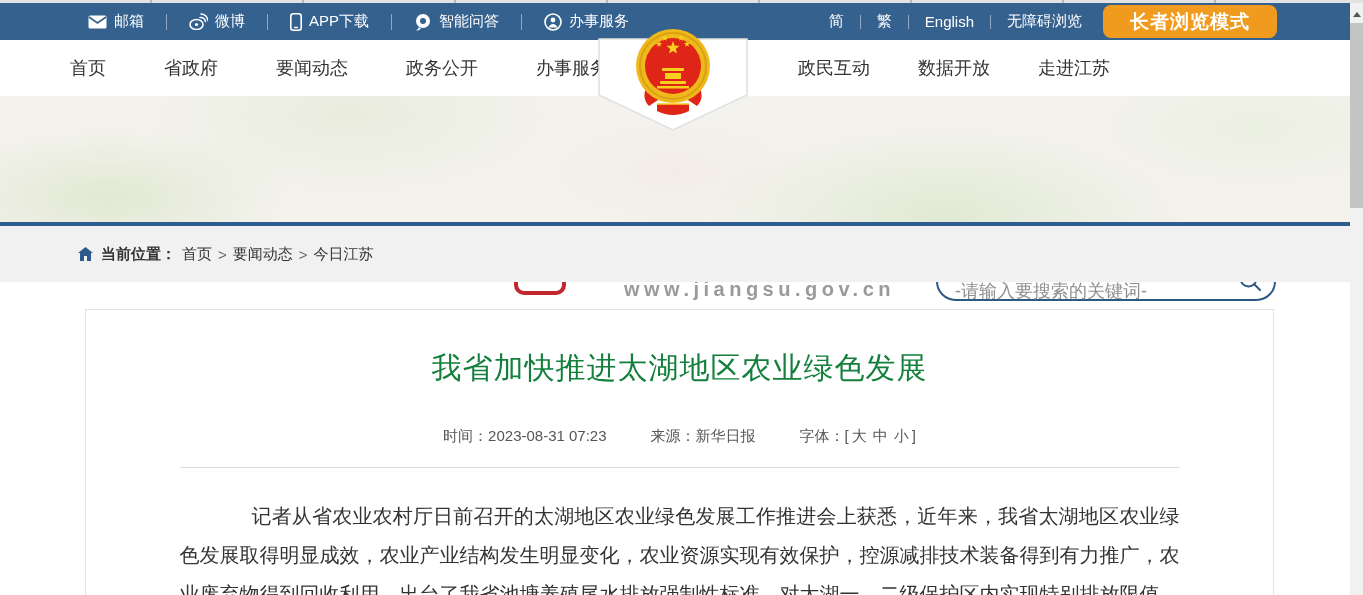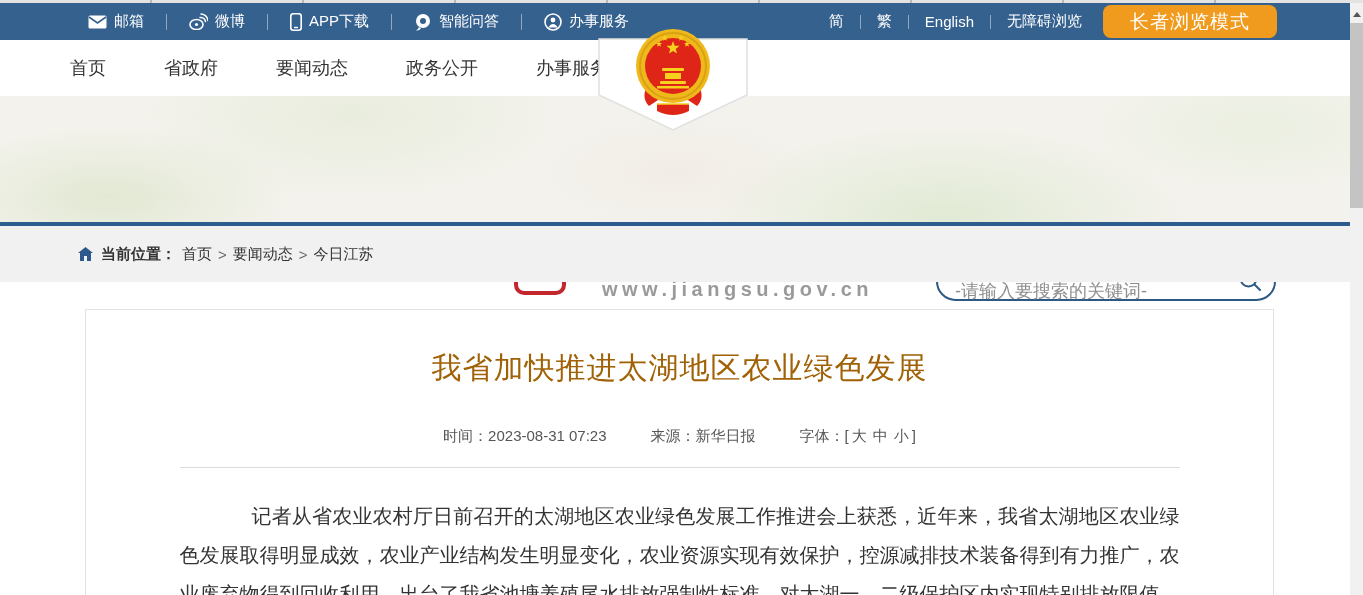--- a/index.html
+++ b/index.html
@@ -11,21 +11,21 @@
 
   
   .topbar { position:absolute; left:0; top:3px; width:1350px; height:37px; background:#35618f;
     display:flex; align-items:center; color:#fff; font-size:15px; }
   .topbar-left { display:flex; align-items:center; margin-left:88px; }
   .tb-item { display:flex; align-items:center; gap:7px; cursor:pointer; white-space:nowrap; }
   .tb-sep { width:1px; height:16px; background:rgba(255,255,255,.45); margin:0 22px; }
   .tb-sep2 { width:1px; height:14px; background:rgba(255,255,255,.45); margin:0 16px; }
   .topbar-right { display:flex; align-items:center; position:absolute; right:268px; }
   .elder-btn { position:absolute; right:73px; top:2px; height:33px; padding:0 27px;
-    background:#f09b1d; border:none; border-radius:8px; color:#fff; font-size:19px; font-weight:normal;
+    background:#f09b1d; border:none; border-radius:8px; color:#fff; font-size:19px; font-weight:bold;
     letter-spacing:1px; cursor:pointer; line-height:33px; }
   .tb-icon { display:inline-flex; }
 
   
   .navbar { position:absolute; left:0; top:40px; width:1350px; height:56px; background:#fff; }
   .nav-left, .nav-right { position:absolute; top:0; height:56px; display:flex; align-items:center; }
   .nav-left { left:70px; gap:58px; }
   .nav-right { left:798px; gap:48px; }
   .nav-item { font-size:18px; color:#333; cursor:pointer; white-space:nowrap; }
 
@@ -42,41 +42,41 @@
       radial-gradient(ellipse 240px 90px at 93% 25%, rgba(228,237,215,.55), transparent 70%),
       radial-gradient(ellipse 200px 80px at 50% 60%, rgba(242,228,222,.4), transparent 70%),
       #f3f2ec; }
   .blue-rule { position:absolute; left:0; top:222px; width:1350px; height:4px; background:#2e5c8e; }
   .logo-group { position:absolute; left:514px; top:134px; display:flex; align-items:flex-start; }
   .seal { width:52px; height:62px; border:4px solid #c3272e; border-radius:10px;
     color:#c3272e; font-size:34px; font-weight:bold; display:flex; align-items:center; justify-content:center;
     font-family:"Liberation Serif","DejaVu Serif",serif; margin-top:3px; }
   .logo-text { margin-left:14px; }
   .site-name { font-size:42px; font-weight:bold; color:#c3272e; letter-spacing:3px; line-height:44px; white-space:nowrap; }
-  .site-url { font-size:20px; font-weight:bold; color:#9a9a9a; letter-spacing:4.5px; margin-top:4px; text-align:center; }
+  .site-url { font-size:20px; font-weight:bold; color:#9a9a9a; letter-spacing:4.5px; margin-top:4px; text-align:right; }
 
   .search-box { position:absolute; left:936px; top:166px; width:340px; height:39px;
     border:2px solid #2b5884; border-radius:20px; display:flex; align-items:center; background:transparent; }
   .search-input { flex:1; height:100%; border:none; outline:none; background:transparent;
     padding:0 10px 0 17px; font-size:18px; color:#666; font-family:inherit;margin-top:20px; }
   .search-input::placeholder { color:#8f8f8f; }
   .search-btn { border:none; background:transparent; cursor:pointer; margin-right:12px; display:flex; }
 
   
   .breadcrumb-bar { position:absolute; left:0; top:226px; width:1350px; height:56px; background:#f1f1f1;
     display:flex; align-items:center; font-size:15px; color:#333; }
   .bc-home { margin-left:78px; display:flex; margin-right:8px; }
   .bc-label { color:#333; font-weight:bold; }
   .bc-link { color:#333; cursor:pointer; margin:0 6px; }
   .bc-sep { color:#666; }
 
   
   .card { position:absolute; left:85px; top:309px; width:1189px; height:330px;
     background:#fff; border:1px solid #e3e3e3; }
-  .article-title { margin-top:38px; text-align:center; font-size:30px; font-weight:400; color:#a16207; letter-spacing:1px; }
+  .article-title { margin-top:38px; text-align:center; font-size:30px; font-weight:400; color:#15803d; letter-spacing:1px; }
   .meta-row { margin-top:26px; display:flex; justify-content:center; gap:44px; font-size:15px; color:#565656; }
   .meta-item { white-space:nowrap;margin-top:12px; }
   .font-opt { cursor:pointer; margin:0 3px; }
   .divider { width:1000px; margin:21px auto 0; border-top:1px solid #dcdcdc; }
   .article-body { width:1000px; margin:29px auto 0; font-size:20px; color:#333; line-height:39px;
     text-align:justify; text-indent:72px; }
 
   
   .scrollbar { position:absolute; right:0; top:3px; width:13px; height:592px; background:#f1f1f1; }
   .sb-btn { position:absolute; top:3px; left:0; width:13px; height:16px; background:#f1f1f1;
@@ -159,20 +159,25 @@
   <button class="elder-btn">长者浏览模式</button>
 </div>
 
 <div class="navbar">
   <div class="nav-left">
     <span class="nav-item">首页</span>
     <span class="nav-item">省政府</span>
     <span class="nav-item">要闻动态</span>
     <span class="nav-item">政务公开</span>
     <span class="nav-item">办事服务</span>
+  </div>
+  <div class="nav-right">
+    <span class="nav-item">政民互动</span>
+    <span class="nav-item">数据开放</span>
+    <span class="nav-item">走进江苏</span>
   </div>
 </div>
 
 <div class="emblem-badge">
   <svg width="150" height="94" viewBox="0 0 150 94">
     <polygon points="1,1 149,1 149,57 75,92 1,57" fill="#fff" stroke="#e0e0e0" stroke-width="1.5"></polygon>
   </svg>
   <span class="emblem-img">
     <svg width="76" height="104" viewBox="0 0 76 104">
       <defs>

